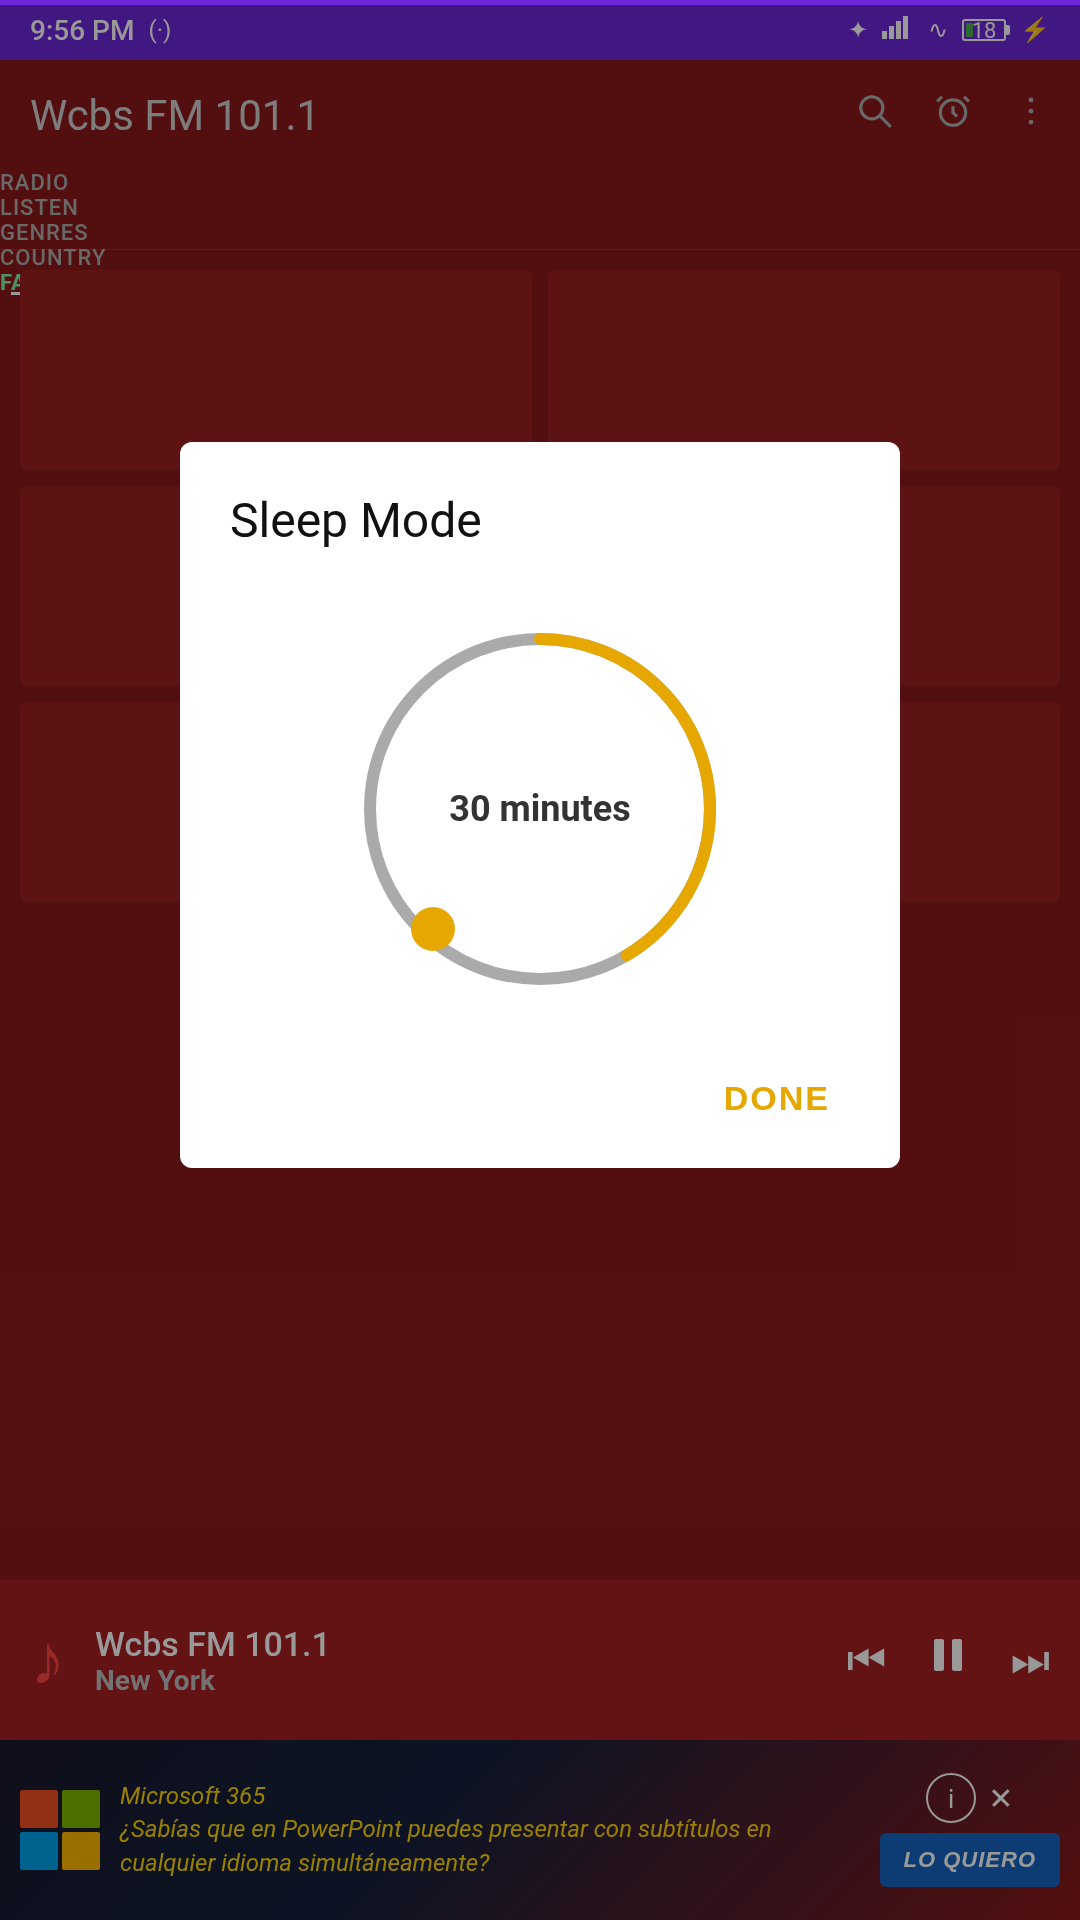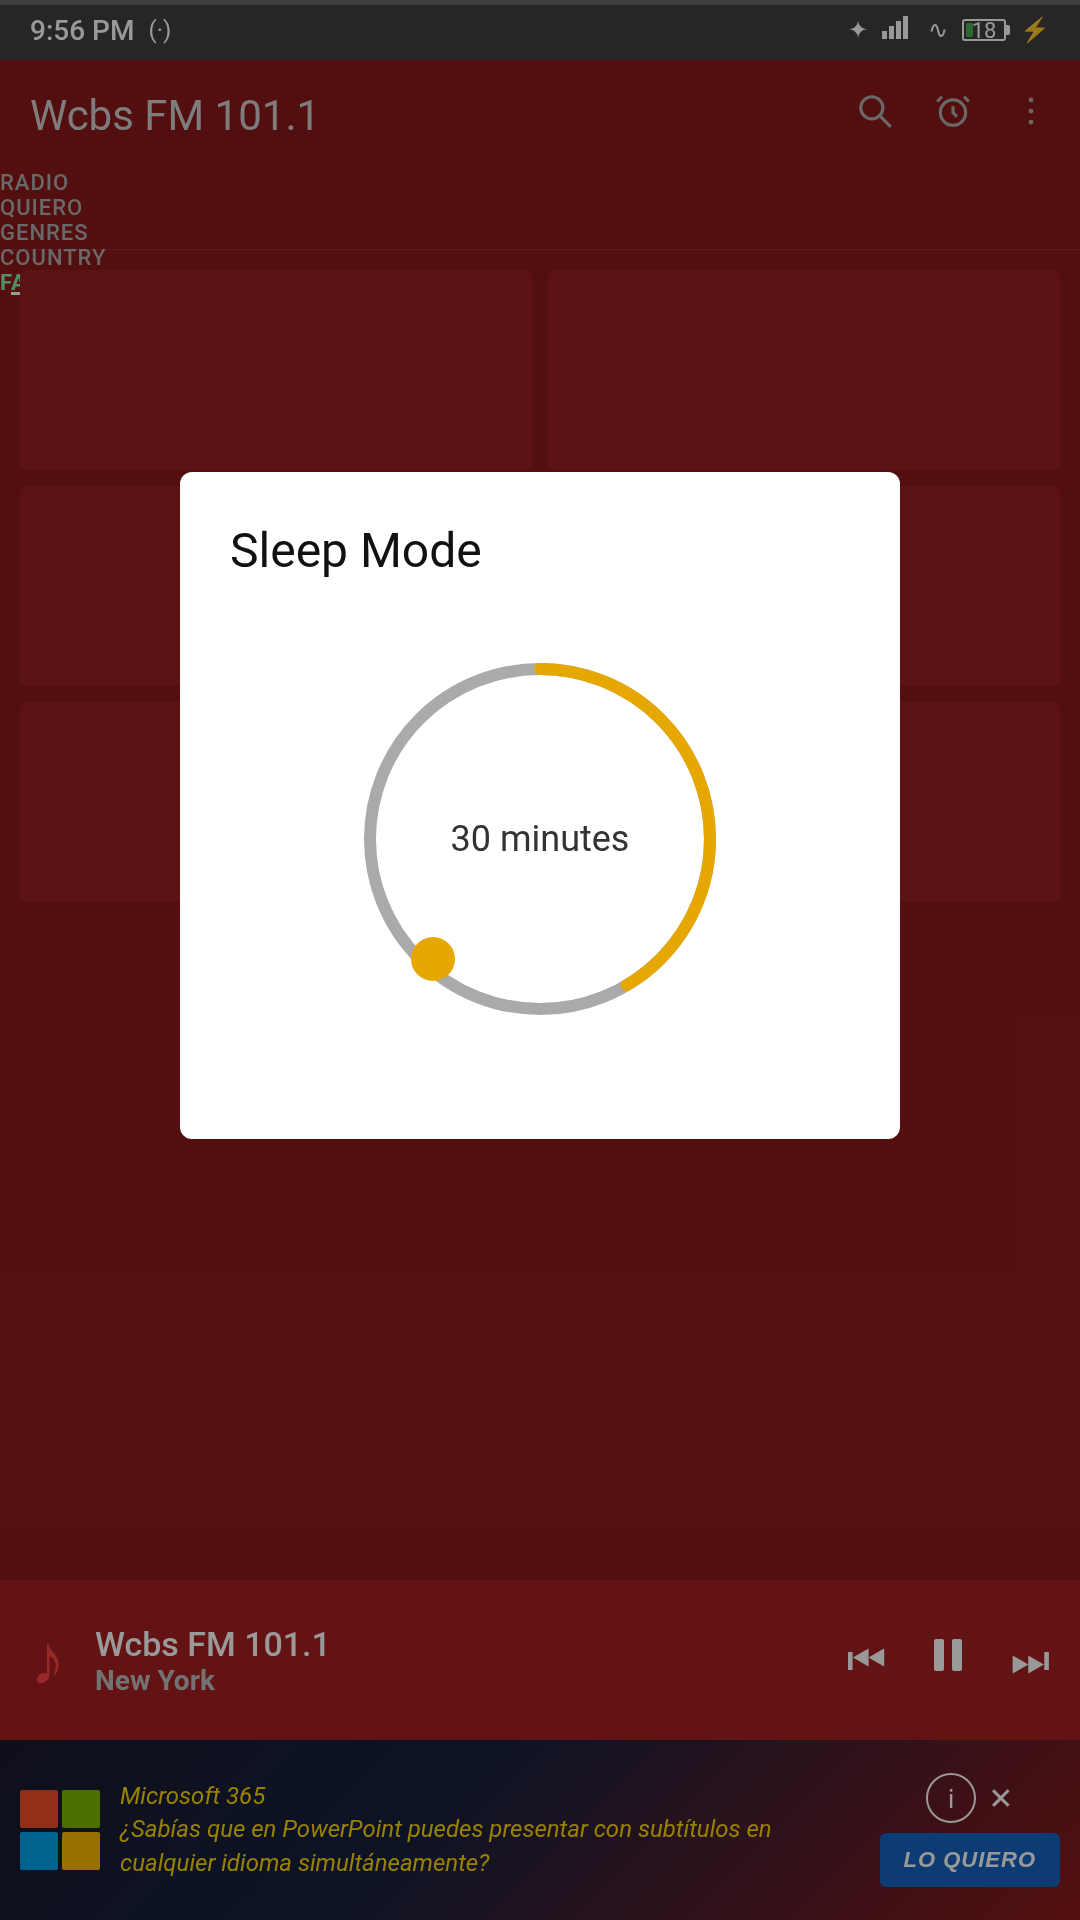--- a/index.html
+++ b/index.html
@@ -11,21 +11,21 @@
       background-color: #8B1A1A;
       font-family: 'Roboto', Arial, sans-serif;
       overflow: hidden;
       position: relative;
     }
 
     
     .status-bar {
       width: 100%;
       height: 60px;
-      background-color: #404040;
+      background-color: #6d28d9;
       display: flex;
       align-items: center;
       justify-content: space-between;
       padding: 0 30px;
     }
     .status-bar-left {
       display: flex;
       align-items: center;
       gap: 14px;
     }
@@ -203,20 +203,21 @@
     }
     .timer-svg {
       width: 420px;
       height: 420px;
     }
     .timer-label {
       position: absolute;
       font-size: 36px;
       color: #333;
       text-align: center;
+      font-weight: bold;
     }
 
     
     .dialog-actions {
       display: flex;
       justify-content: flex-end;
     }
     .done-button {
       color: #E6A800;
       font-size: 34px;
@@ -404,21 +405,21 @@
         <circle cx="12" cy="5" r="1.5"></circle>
         <circle cx="12" cy="12" r="1.5"></circle>
         <circle cx="12" cy="19" r="1.5"></circle>
       </svg>
     </span>
   </div>
 </div>
 
 <div class="nav-tabs">
   <div class="nav-tab">RADIO</div>
-  <div class="nav-tab">QUIERO</div>
+  <div class="nav-tab">LISTEN</div>
   <div class="nav-tab">GENRES</div>
   <div class="nav-tab">COUNTRY</div>
   <div class="nav-tab active">FAVORITE</div>
 </div>
 
 <div class="bg-content">
   <div class="bg-card"></div>
   <div class="bg-card"></div>
   <div class="bg-card"></div>
   <div class="bg-card"></div>
@@ -435,20 +436,23 @@
 
         <circle cx="210" cy="210" r="170" fill="none" stroke="#AAAAAA" stroke-width="12" stroke-dasharray="1069" stroke-dashoffset="0" stroke-linecap="round" transform="rotate(-90 210 210)"></circle>
 
         <circle cx="210" cy="210" r="170" fill="none" stroke="#E6A800" stroke-width="12" stroke-dasharray="1069" stroke-dashoffset="626" stroke-linecap="round" transform="rotate(-90 210 210)"></circle>
 
         <circle cx="103" cy="330" r="22" fill="#E6A800"></circle>
       </svg>
       <span class="timer-label">30 minutes</span>
     </div>
 
+    <div class="dialog-actions">
+      <button class="done-button">DONE</button>
+    </div>
   </div>
 </div>
 
 <div class="bottom-player">
   <span class="player-icon">♪</span>
   <div class="player-info">
     <div class="player-station">Wcbs FM 101.1</div>
     <div class="player-location">New York</div>
   </div>
   <div class="player-controls">

